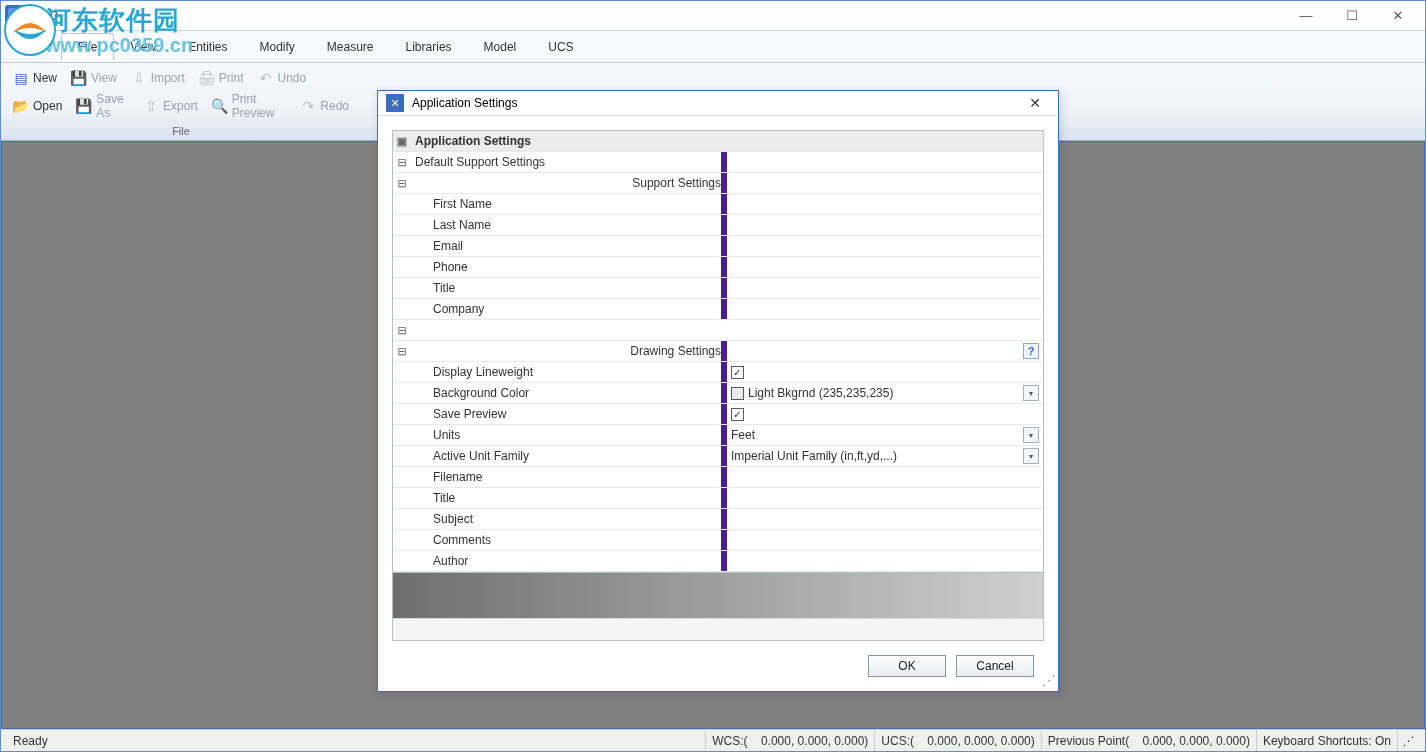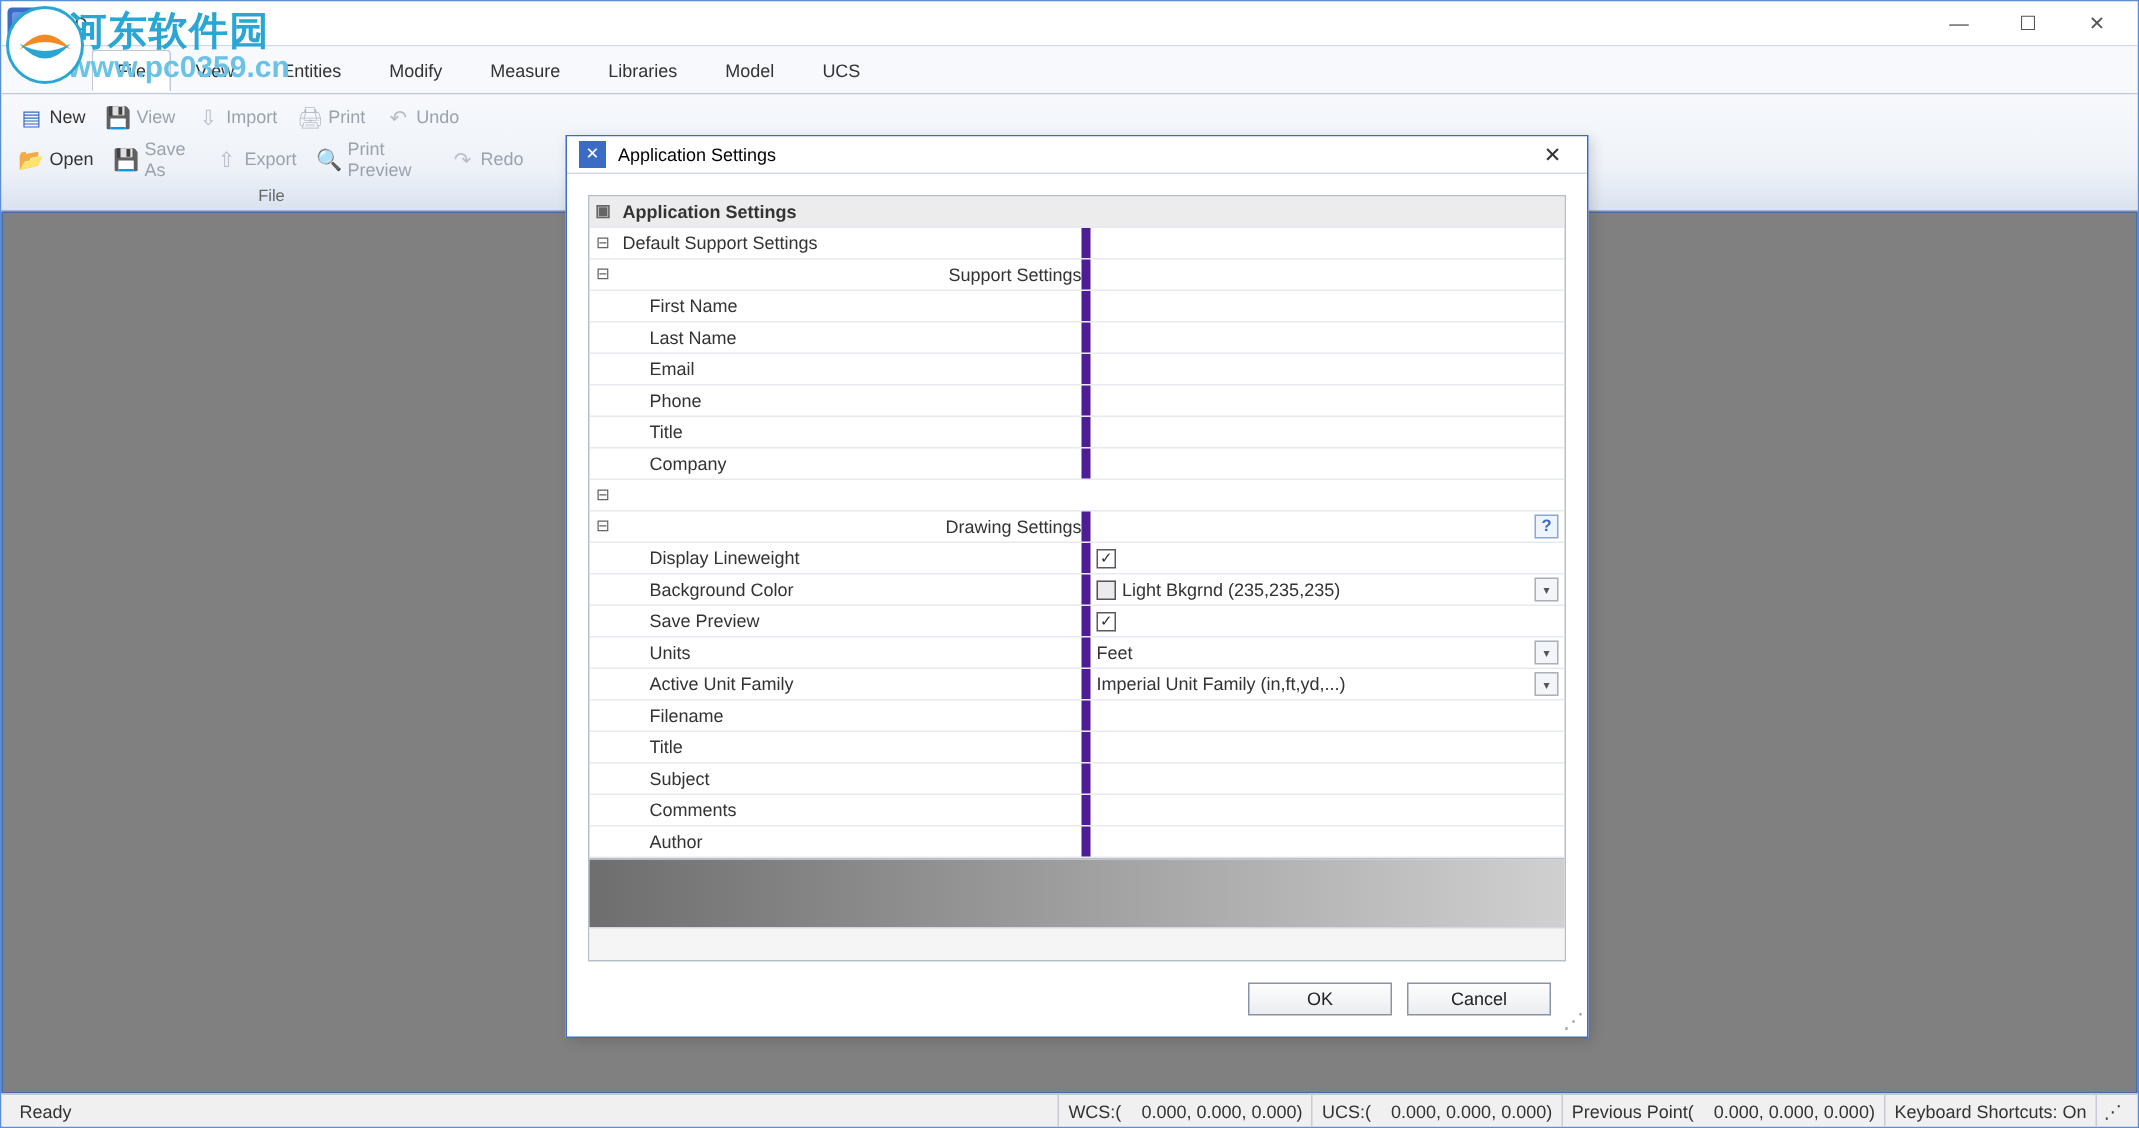--- a/index.html
+++ b/index.html
@@ -69,21 +69,21 @@
 .prow.indent2 .label { padding-left:22px; }
 .prow .chk { width:13px; height:13px; border:1px solid #5a5a5a; display:inline-flex; align-items:center; justify-content:center; font-size:10px; color:#2a2a2a; background:#fff; }
 .prow .swatch { width:13px; height:13px; border:1px solid #555; background:#ebebeb; }
 .prow .dd { margin-left:auto; width:16px; height:16px; border:1px solid #aab0b8; background:#f3f5f8; display:flex; align-items:center; justify-content:center; font-size:8px; color:#555; }
 .prow .help { margin-left:auto; width:16px; height:16px; border:1px solid #8da9d0; color:#3a6bc5; display:flex; align-items:center; justify-content:center; font-size:11px; font-weight:bold; background:#eef4fb; }
 
 .prop-desc { height:46px; background: linear-gradient(to right,#6e6e6e,#d0d0d0); border-top:1px solid #b8bec8; }
 .prop-desc2 { height:22px; background:#f5f5f5; border-top:1px solid #d6dae0; }
 
 .dlg-buttons { padding:14px 10px 2px 10px; display:flex; justify-content:flex-end; gap:10px; }
-.dlg-buttons button { width:96px; height:22px; background:linear-gradient(#fdfdfd,#eaedf1); border:1px solid #8a93a0; color:#222; font-size:12px; }
+.dlg-buttons button { width:78px; height:22px; background:linear-gradient(#fdfdfd,#eaedf1); border:1px solid #8a93a0; color:#222; font-size:12px; }
 .dlg-resize { position:absolute; right:2px; bottom:2px; width:14px; height:14px; color:#9aa0a8; font-size:14px; line-height:10px; text-align:right; }
 
 </style>
 </head>
 <body>
 
 <div class="main-window">
 
   <svg class="watermark-logo" viewBox="0 0 54 54">
     <circle cx="27" cy="27" r="25" fill="#fff" stroke="#2aa6d4" stroke-width="2"></circle>

